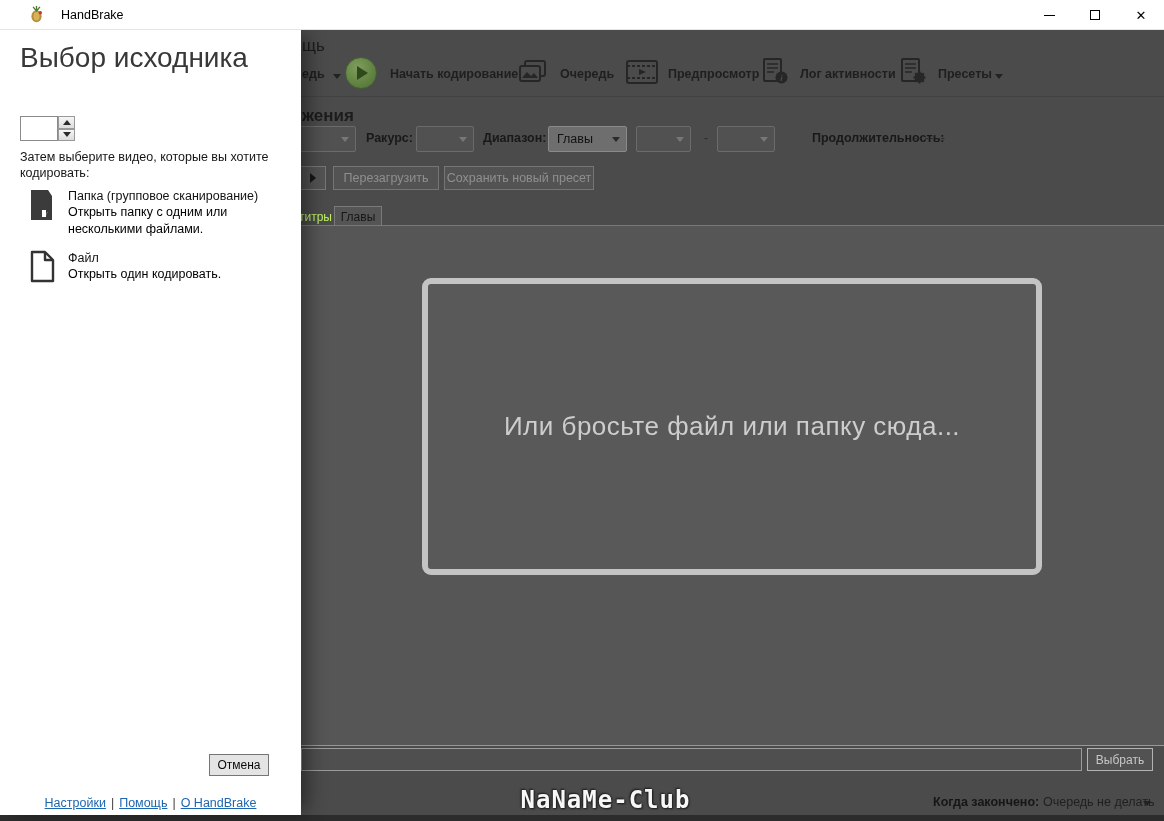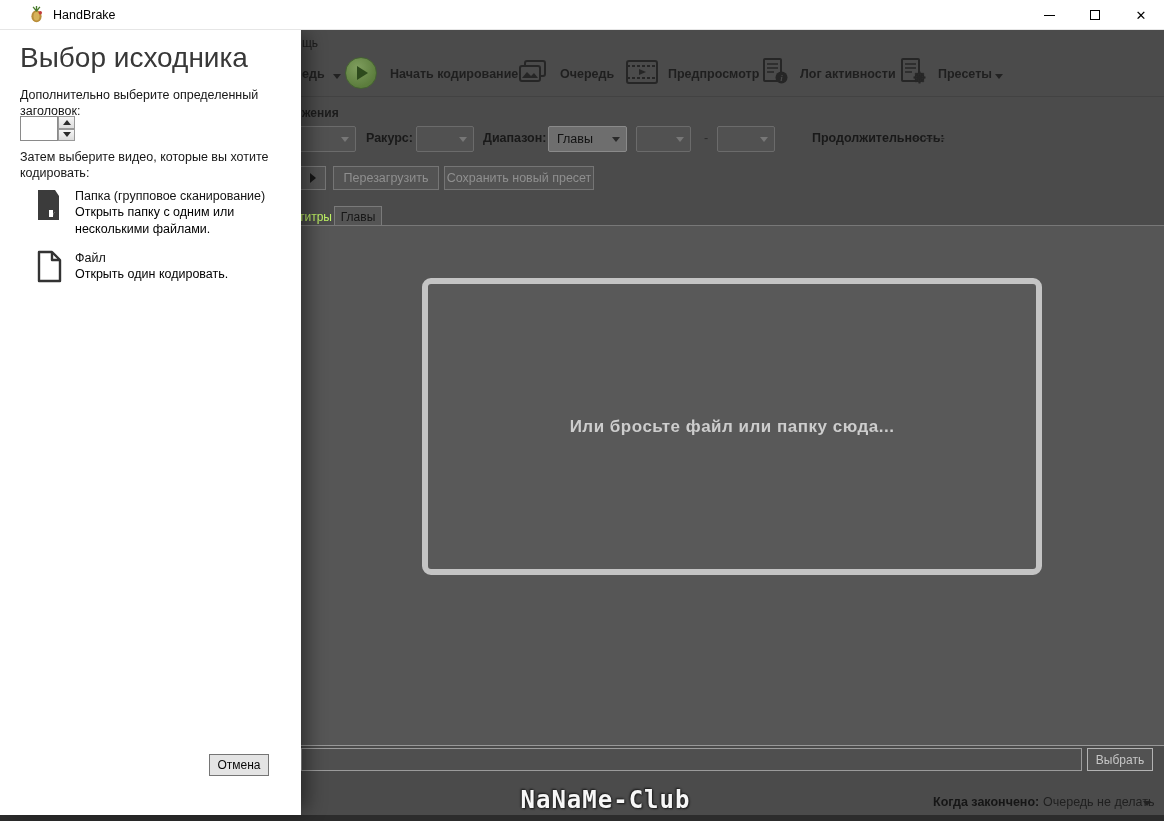--- a/index.html
+++ b/index.html
@@ -3,30 +3,30 @@
 <meta charset="utf-8">
 <style>
   * { margin:0; padding:0; box-sizing:border-box; }
   html,body { width:1164px; height:821px; }
   body { font-family:"Liberation Sans","DejaVu Sans",sans-serif; background:#4e4e4e; overflow:hidden; }
   .window { position:relative; width:1164px; height:821px; background:#4e4e4e; outline:1px solid #3a3a3a; }
 
   
   .titlebar { position:absolute; left:0; top:0; width:1164px; height:30px; background:#ffffff; border-bottom:1px solid #e6e6e6; z-index:20; display:flex; align-items:center; }
   .titlebar .app-icon { margin-left:28px; width:17px; height:17px; }
-  .titlebar .app-title { margin-left:8px; font-size:12.5px; color:#000;text-align:right; }
+  .titlebar .app-title { margin-left:16px; font-size:12.5px; color:#000;text-align:right; }
   .win-btns { position:absolute; right:0; top:0; height:30px; display:flex; }
   .win-btn { width:46px; height:30px; display:flex; align-items:center; justify-content:center; cursor:pointer; }
   .glyph-min { width:11px; border-top:1px solid #000; display:block; }
   .glyph-max { width:10px; height:10px; border:1px solid #000; display:block; }
   .glyph-close { font-size:13px; color:#000; line-height:1; }
 
   
   .dim { position:absolute; left:0; top:30px; width:1164px; height:791px; background:#4b4b4b; z-index:1; }
-  .frag { position:absolute; font-size:12px; color:#1c1c1c; font-weight:600; }
+  .frag { position:absolute; font-size:17px; color:#1c1c1c; font-weight:600; }
   .tb-label { position:absolute; font-size:12.5px; font-weight:600; color:#1f1f1f; white-space:nowrap; }
   .chev { width:0; height:0; border-left:4px solid transparent; border-right:4px solid transparent; border-top:5px solid #222; position:absolute; }
   .play-btn { position:absolute; width:32px; height:32px; border-radius:50%; background:radial-gradient(circle at 38% 32%, #7f9e5e, #5c7d3d 70%); border:1px solid #446032; display:flex; align-items:center; justify-content:center; cursor:pointer; }
   .play-tri { width:0; height:0; border-top:7px solid transparent; border-bottom:7px solid transparent; border-left:11px solid #2d4a1c; margin-left:3px; }
   .tb-icon { position:absolute; }
   .tb-divider { position:absolute; left:0; right:0; top:66px; border-top:1px solid #424242; }
 
   .combo { position:absolute; height:26px; background:#515151; border:1px solid #6b6b6b; border-radius:2px; }
   .combo .chev { right:6px; top:10px; border-top-color:#777; }
   .combo.lit { background:#6e6e6e; border-color:#8a8a8a; }
@@ -38,21 +38,21 @@
   .dim-btn { position:absolute; height:24px; background:#535353; border:1px solid #757575; color:#8f8f8f; font-size:12.5px; text-align:center; padding-top:4px; cursor:pointer; }
   .arrow-box { position:absolute; width:27px; height:24px; background:#535353; border:1px solid #757575; display:flex; align-items:center; justify-content:center; }
   .arrow-right { width:0; height:0; border-top:5px solid transparent; border-bottom:5px solid transparent; border-left:6px solid #161616; }
 
   .tab-frag { position:absolute; font-size:12px; color:#bef264; }
   .tab { position:absolute; width:48px; height:20px; background:#555555; border:1px solid #7a7a7a; border-bottom:none; font-size:12px; color:#161616; text-align:center; padding-top:3px; cursor:pointer; }
   .tab-line { position:absolute; left:0; right:0; top:195px; border-top:1px solid #787878; }
 
   .content { position:absolute; left:0; top:196px; width:1164px; height:519px; background:#565656; }
   .dropzone { position:absolute; left:422px; top:52px; width:620px; height:297px; border:6px solid #c4c4c4; border-radius:9px; background:#595959; display:flex; align-items:center; justify-content:center; cursor:pointer; }
-  .dropzone-text { font-size:17px; font-weight:700; color:#cdcdcd; letter-spacing:0.5px; }
+  .dropzone-text { font-size:26px; font-weight:400; color:#cdcdcd; letter-spacing:0.5px; }
 
   .bottom-line { position:absolute; left:0; right:0; top:715px; border-top:1px solid #989898; }
   .dest-input { position:absolute; left:301px; top:718px; width:781px; height:23px; background:#4f4f4f; border:1px solid #9b9b9b; color:#ddd; font-size:12px; padding:0 6px; }
   .browse-btn { position:absolute; left:1087px; top:718px; width:66px; height:23px; background:#525252; border:1px solid #b3b3b3; color:#c6c6c6; font-size:12px; text-align:center; padding-top:4px; cursor:pointer; }
 
   .watermark { position:absolute; left:50%; top:756px; transform:translateX(-50%); font-family:"DejaVu Sans Mono",monospace; font-weight:bold; font-size:24px; color:#f7f7f7; letter-spacing:1px; text-shadow:0 0 2px #1e1e1e, 1px 1px 2px #1e1e1e, -1px -1px 2px #1e1e1e;padding-left:47px; }
   .whendone-label { position:absolute; left:933px; top:765px; font-size:12.5px; font-weight:700; color:#161616; }
   .whendone-value { position:absolute; left:1043px; top:765px; font-size:12.5px; color:#202020; cursor:pointer; }
   .whendone-chev { left:1143px; top:771px; }
   .bottom-strip { position:absolute; left:0; top:785px; width:1164px; height:6px; background:#2c2c2c; }
@@ -60,21 +60,21 @@
   
   .panel { position:absolute; left:0; top:30px; width:301px; height:785px; background:#ffffff; z-index:10; box-shadow:10px 0 18px -4px rgba(0,0,0,0.45); }
   .panel-title { position:absolute; left:20px; top:12px; font-size:28px; font-weight:300; color:#383838; }
   .panel-hint { position:absolute; left:20px; font-size:12.5px; color:#161616; line-height:1.3; }
   .spinner { position:absolute; left:20px; top:86px; display:flex; }
   .spinner input { width:38px; height:25px; border:1px solid #8a8a8a; font-size:12px; padding:0 4px; }
   .spin-col { display:flex; flex-direction:column; }
   .spin-btn { width:17px; height:12.5px; background:linear-gradient(#f6f6f6,#dcdcdc); border:1px solid #999; display:flex; align-items:center; justify-content:center; cursor:pointer; }
   .tri-up { width:0; height:0; border-left:4px solid transparent; border-right:4px solid transparent; border-bottom:5px solid #2a2a2a; }
   .tri-dn { width:0; height:0; border-left:4px solid transparent; border-right:4px solid transparent; border-top:5px solid #2a2a2a; }
-  .option { position:absolute; left:35px; display:flex; cursor:pointer; }
+  .option { position:absolute; left:28px; display:flex; cursor:pointer; }
   .option .opt-icon { width:30px; margin-right:10px; flex:none; }
   .opt-name { font-size:12.5px; color:#121212; line-height:1.3; }
   .opt-desc { font-size:12.5px; color:#000000; line-height:1.3; width:200px; }
   .cancel-btn { position:absolute; left:209px; top:724px; width:60px; height:22px; background:#e4e4e4; border:1px solid #757575; font-size:12px; color:#0a0a0a; text-align:center; padding-top:3px; cursor:pointer; }
   .panel-links { position:absolute; left:0; top:766px; width:301px; text-align:center; font-size:12.5px; }
   .panel-links a { color:#1c66b0; text-decoration:underline; cursor:pointer; }
   .link-sep { color:#444; margin:0 5px; }
 </style>
 </head>
 <body>
@@ -205,21 +205,20 @@
     <div class="watermark">NaNaMe-Club</div>
     <span class="whendone-label">Когда закончено:</span>
     <span class="whendone-value">Очередь не делать</span>
     <span class="chev whendone-chev"></span>
     <div class="bottom-strip"></div>
   </div>
 
   <div class="panel">
     <div class="panel-title">Выбор исходника</div>
 
-    <div class="panel-hint" style="top:57px; width:252px;">Дополнительно выберите определенный заголовок:</div>
 
     <div class="spinner">
       <input type="text" value="" style="">
       <span class="spin-col">
         <span class="spin-btn">
             <span class="tri-up"></span>
           </span>
         <span class="spin-btn">
             <span class="tri-dn"></span>
           </span>
@@ -247,15 +246,18 @@
         <path d="M16 2 v8 h8" fill="none" stroke="#333333" stroke-width="2.4" stroke-linejoin="round"></path>
       </svg>
       <div>
         <div class="opt-name">Файл</div>
         <div class="opt-desc">Открыть один кодировать.</div>
       </div>
     </div>
 
     <div class="cancel-btn">Отмена</div>
 
+    <div class="panel-links">
+      <a>Настройки</a><span class="link-sep">|</span><a>Помощь</a><span class="link-sep">|</span><a>О HandBrake</a>
+    </div>
   </div>
 
 </div>
 
 </body></html>

